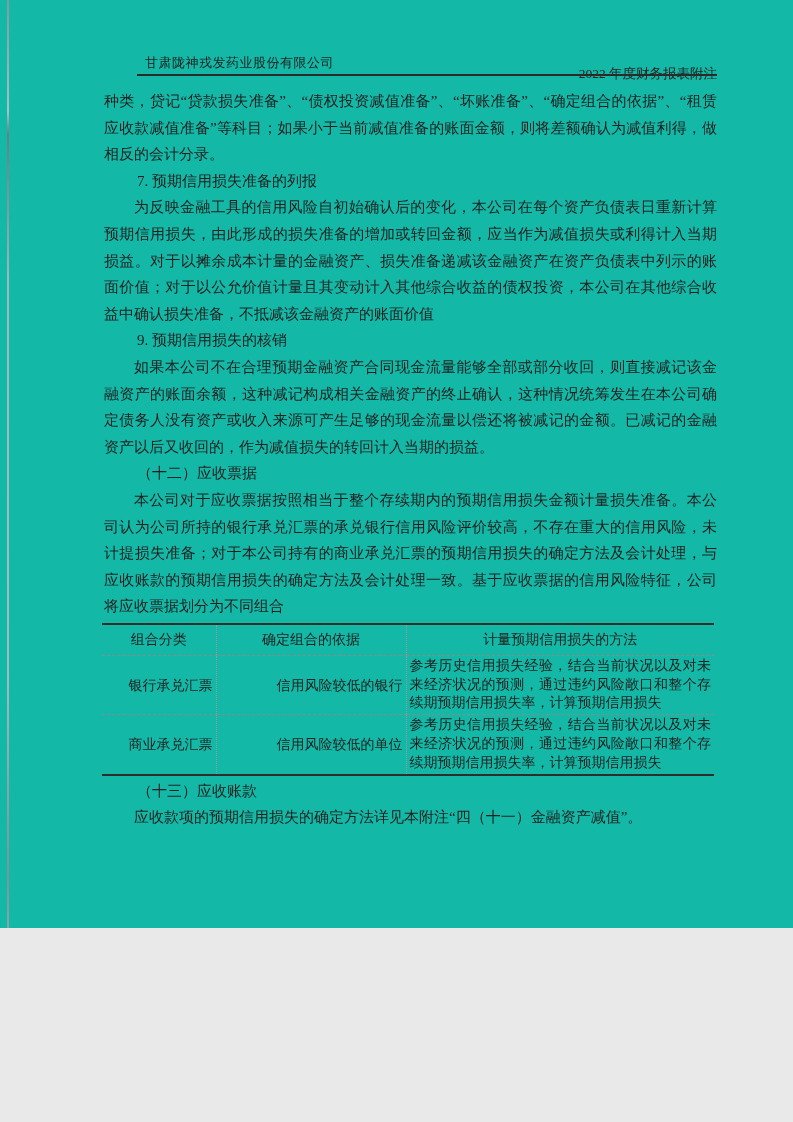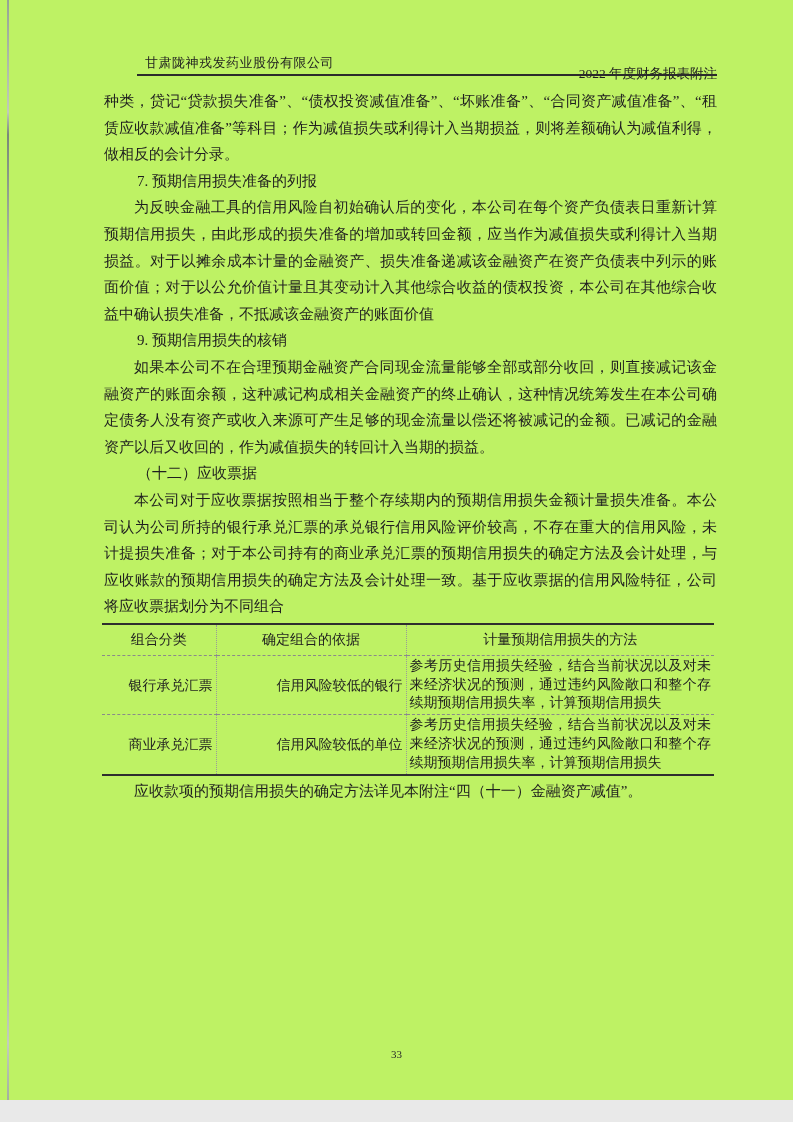--- a/index.html
+++ b/index.html
@@ -1,20 +1,20 @@
 <!DOCTYPE html>
 <html><head>
 <meta charset="utf-8">
 <style>
   html, body { margin:0; padding:0; background:#e9e9e9; }
   .page {
     position:relative;
-    width:793px; height:1100px;
+    width:793px; height:928px;
     margin:0 auto;
-    background:#bef264;
+    background:#14b8a6;
     overflow:hidden;
     font-family:"Liberation Serif","DejaVu Serif",serif;
     color:#1f1f1f;
   }
   
   .scan-line {
     position:absolute; left:7px; top:0; width:2px; height:1122px;
     background:linear-gradient(
       #8f979c 0%, #c0c4c8 10%,
       #6f777c 12%, #7d858a 15%,
@@ -70,21 +70,21 @@
 
 <div class="page">
 
   <div class="scan-line"></div>
 
   <div class="hdr-left">甘肃陇神戎发药业股份有限公司</div>
   <div class="hdr-right">2022 年度财务报表附注</div>
   <div class="hdr-rule"></div>
 
   <div class="content">
-    <p class="no-indent">种类，贷记“贷款损失准备”、“债权投资减值准备”、“坏账准备”、“合同资产减值准备”、“租赁应收款减值准备”等科目；作为减值损失或利得计入当期损益，则将差额确认为减值利得，做相反的会计分录。</p>
+    <p class="no-indent">种类，贷记“贷款损失准备”、“债权投资减值准备”、“坏账准备”、“确定组合的依据”、“租赁应收款减值准备”等科目；如果小于当前减值准备的账面金额，则将差额确认为减值利得，做相反的会计分录。</p>
     <p class="heading">7. 预期信用损失准备的列报</p>
     <p>为反映金融工具的信用风险自初始确认后的变化，本公司在每个资产负债表日重新计算预期信用损失，由此形成的损失准备的增加或转回金额，应当作为减值损失或利得计入当期损益。对于以摊余成本计量的金融资产、损失准备递减该金融资产在资产负债表中列示的账面价值；对于以公允价值计量且其变动计入其他综合收益的债权投资，本公司在其他综合收益中确认损失准备，不抵减该金融资产的账面价值</p>
     <p class="heading">9. 预期信用损失的核销</p>
     <p>如果本公司不在合理预期金融资产合同现金流量能够全部或部分收回，则直接减记该金融资产的账面余额，这种减记构成相关金融资产的终止确认，这种情况统筹发生在本公司确定债务人没有资产或收入来源可产生足够的现金流量以偿还将被减记的金额。已减记的金融资产以后又收回的，作为减值损失的转回计入当期的损益。</p>
     <p class="heading">（十二）应收票据</p>
     <p>本公司对于应收票据按照相当于整个存续期内的预期信用损失金额计量损失准备。本公司认为公司所持的银行承兑汇票的承兑银行信用风险评价较高，不存在重大的信用风险，未计提损失准备；对于本公司持有的商业承兑汇票的预期信用损失的确定方法及会计处理，与应收账款的预期信用损失的确定方法及会计处理一致。基于应收票据的信用风险特征，公司将应收票据划分为不同组合</p>
 
     <table class="note-table">
       <colgroup>
           <col class="c1">
@@ -105,18 +105,19 @@
           <td class="method divider">参考历史信用损失经验，结合当前状况以及对未来经济状况的预测，通过违约风险敞口和整个存续期预期信用损失率，计算预期信用损失</td>
         </tr>
         <tr>
           <td class="cat">商业承兑汇票</td>
           <td class="basis divider">信用风险较低的单位</td>
           <td class="method divider">参考历史信用损失经验，结合当前状况以及对未来经济状况的预测，通过违约风险敞口和整个存续期预期信用损失率，计算预期信用损失</td>
         </tr>
       </tbody>
     </table>
 
+    <p class="heading">（十三）应收账款</p>
     <p>应收款项的预期信用损失的确定方法详见本附注“四（十一）金融资产减值”。</p>
   </div>
 
   <div class="footer-pageno">33</div>
 
 </div>
 
 </body></html>

